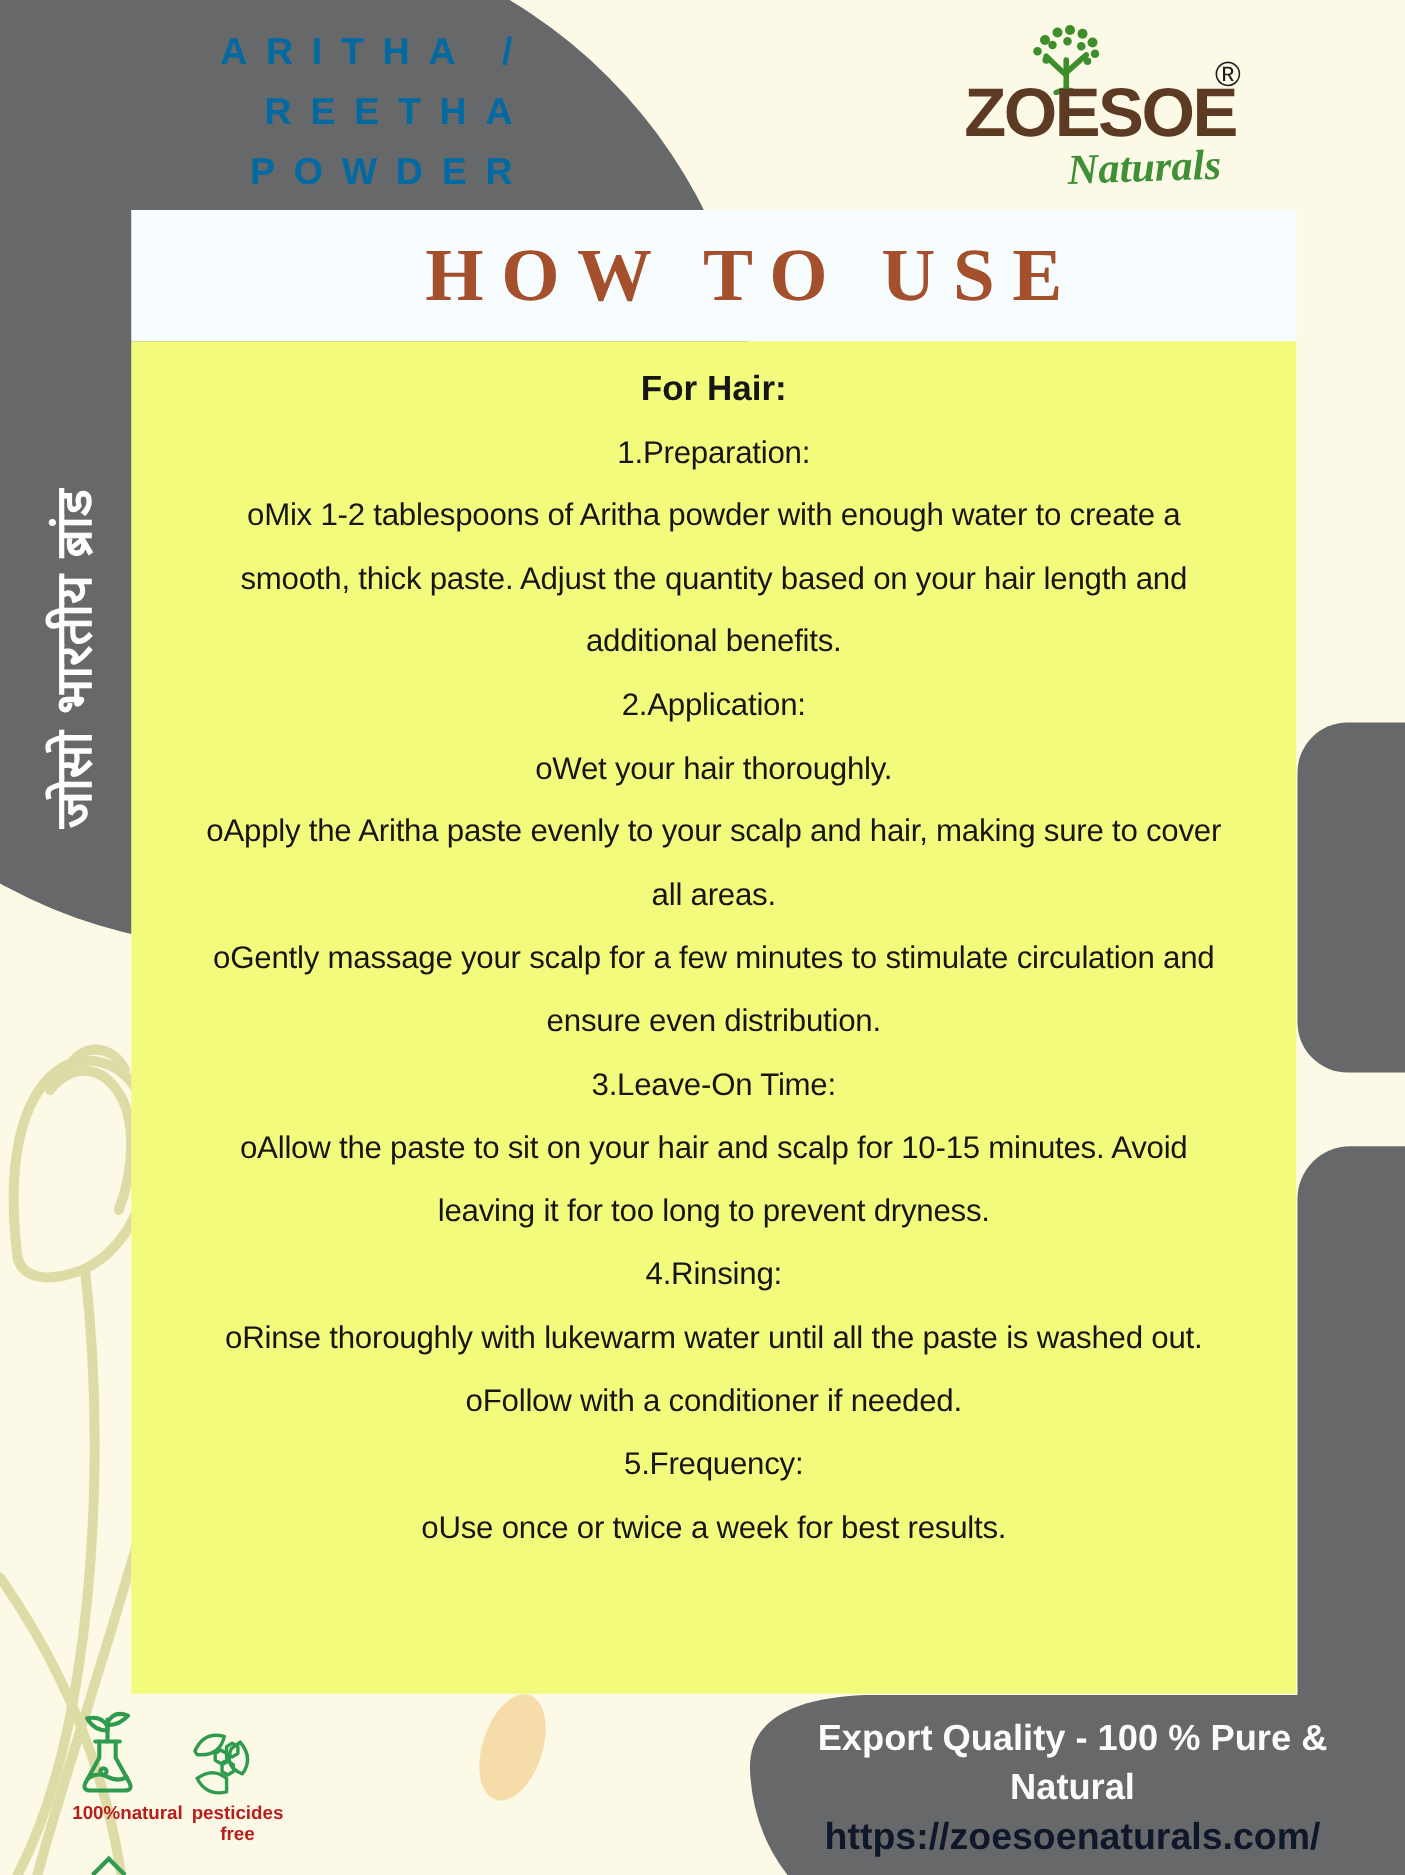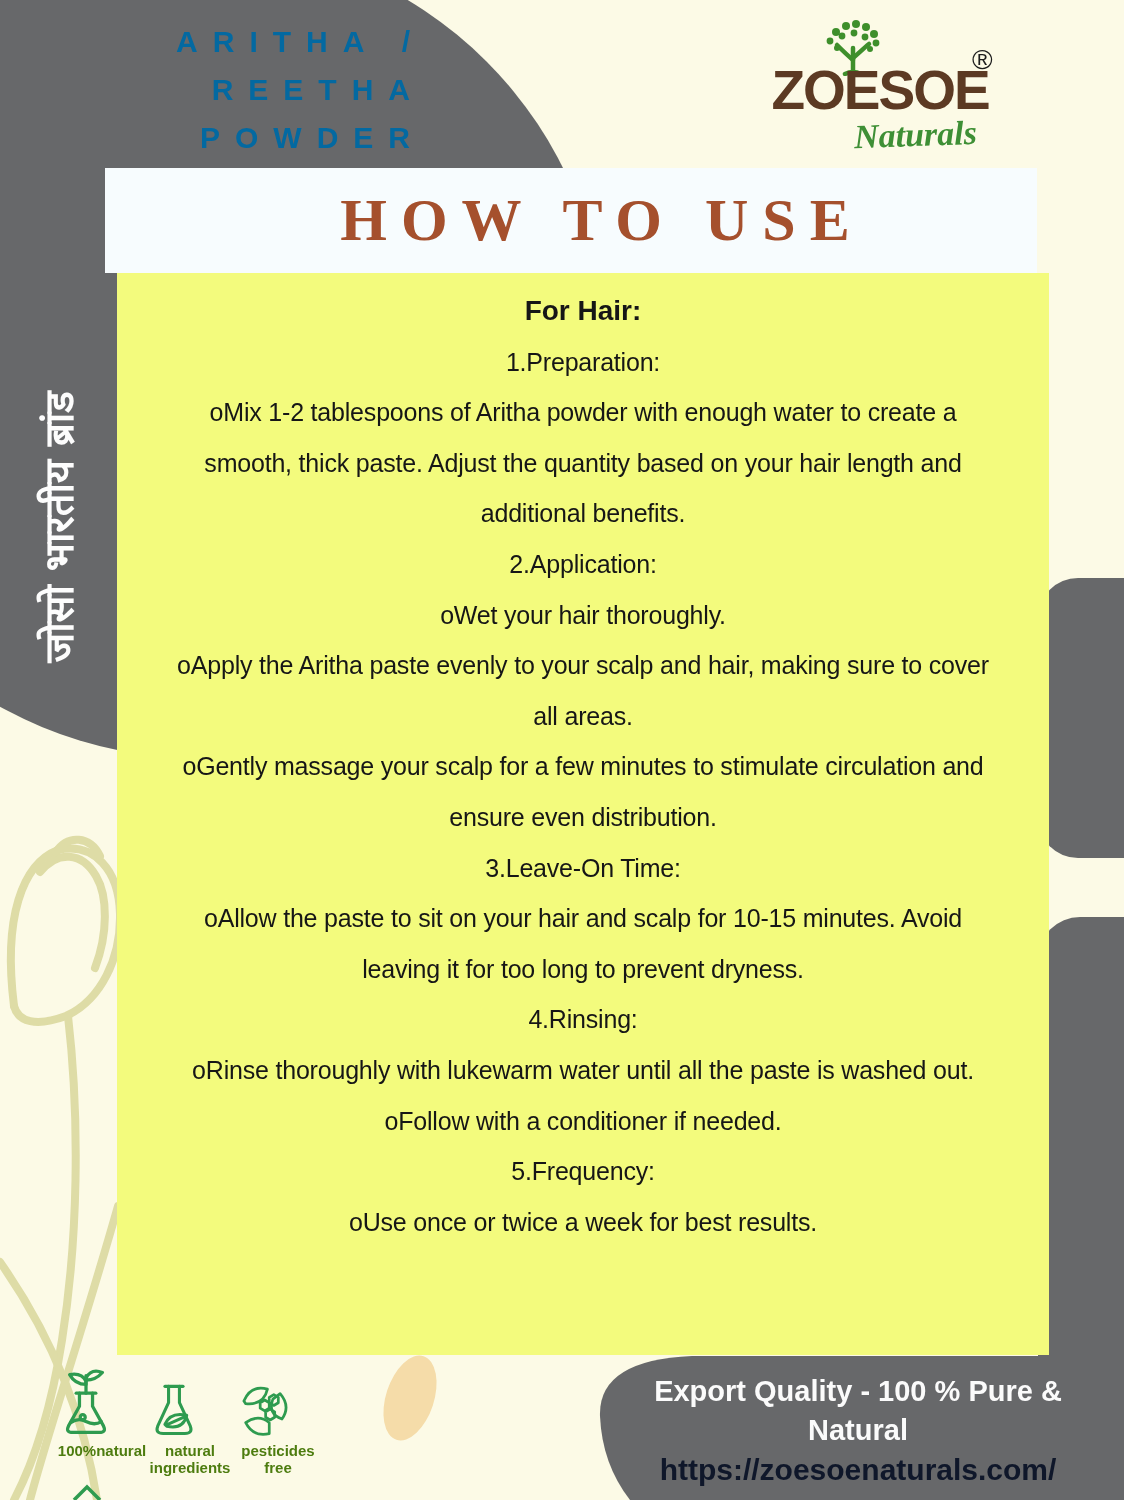--- a/index.html
+++ b/index.html
@@ -42,36 +42,36 @@
     position:absolute;left:105px;top:168px;width:932px;height:105px;z-index:2;
     background:#F7FCFE;display:flex;align-items:center;justify-content:center;padding-left:48px;
   }
   .band .how-to-use{
     font-family:"Liberation Serif",serif;font-weight:bold;font-size:60px;
     letter-spacing:14px;color:#A5502D;padding-left:14px;
   }
 
   
   .panel{
-    position:absolute;left:117px;top:273px;width:932px;height:1082px;z-index:2;
+    position:absolute;left:105px;top:273px;width:932px;height:1082px;z-index:2;
     background:#F3FB7D;padding-top:13px;color:#161616;
   }
   .panel .line{
     height:50.6px;line-height:50.6px;text-align:center;white-space:nowrap;
     font-size:25px;letter-spacing:-0.2px;
   }
   .panel .line.first{font-size:28px;font-weight:bold;letter-spacing:0;}
 
   
   .badges{position:absolute;left:42px;top:1365px;width:360px;z-index:3;display:flex;}
   .badge{width:88px;margin-right:0;display:flex;flex-direction:column;align-items:center;}
   .badge .ic{height:74px;display:flex;align-items:flex-end;justify-content:center;}
   .badge .lbl{
     margin-top:3px;text-align:center;font-weight:bold;font-size:15px;line-height:17px;
-    color:#4d7c0f;
+    color:#b91c1c;
     margin-left:32px;
   }
 
   
   .footer-text{
     position:absolute;left:618px;top:1372px;width:480px;z-index:3;text-align:center;
     color:#FBFBFB;font-weight:bold;font-size:29px;line-height:39px;
   }
   .footer-text .url{font-size:30px;display:block;color:#0f172a;text-decoration:none;}
 </style>
@@ -174,31 +174,20 @@
           <path d="M32 24 L32 8"></path>
           <path d="M32 16 Q 22 16 17 7 Q 28 5 32 13 Z"></path>
           <path d="M32 12 Q 41 12 47 5 Q 37 1 32 10 Z"></path>
           <circle cx="29" cy="46" r="2.3"></circle>
         </svg>
       </div>
       <div class="lbl">100%natural</div>
     </div>
     <div class="badge">
       <div class="ic">
-        <svg width="58" height="60" viewBox="0 0 64 66" fill="none" stroke="#2E9B4F" stroke-width="3.4" stroke-linecap="round" stroke-linejoin="round">
-          <path d="M26 8 L26 26 L14 52 Q11 60 20 60 L44 60 Q53 60 50 52 L38 26 L38 8"></path>
-          <path d="M22 8 L42 8"></path>
-          <path d="M22 50 Q 28 36 46 40 Q 42 56 24 52 Z"></path>
-          <path d="M25 50 L43 42"></path>
-        </svg>
-      </div>
-      <div class="lbl">natural ingredients</div>
-    </div>
-    <div class="badge">
-      <div class="ic">
         <svg width="60" height="58" viewBox="0 0 64 64" fill="none" stroke="#2E9B4F" stroke-width="3" stroke-linecap="round" stroke-linejoin="round">
           <path d="M 12 22 Q 20 4 38 9 Q 34 27 14 25 Z"></path>
           <path d="M 52 14 Q 64 28 54 42 Q 38 36 44 20 Z"></path>
           <path d="M 40 58 Q 22 62 14 46 Q 28 36 40 46 Z"></path>
           <path d="M 30 24 l 5 -3 5 3 0 6 -5 3 -5 -3 Z"></path>
           <path d="M 40 18 l 5 -3 5 3 0 6 -5 3 -5 -3 Z"></path>
           <path d="M 36 34 l 5 -3 5 3 0 6 -5 3 -5 -3 Z"></path>
         </svg>
       </div>
       <div class="lbl">pesticides free</div>

